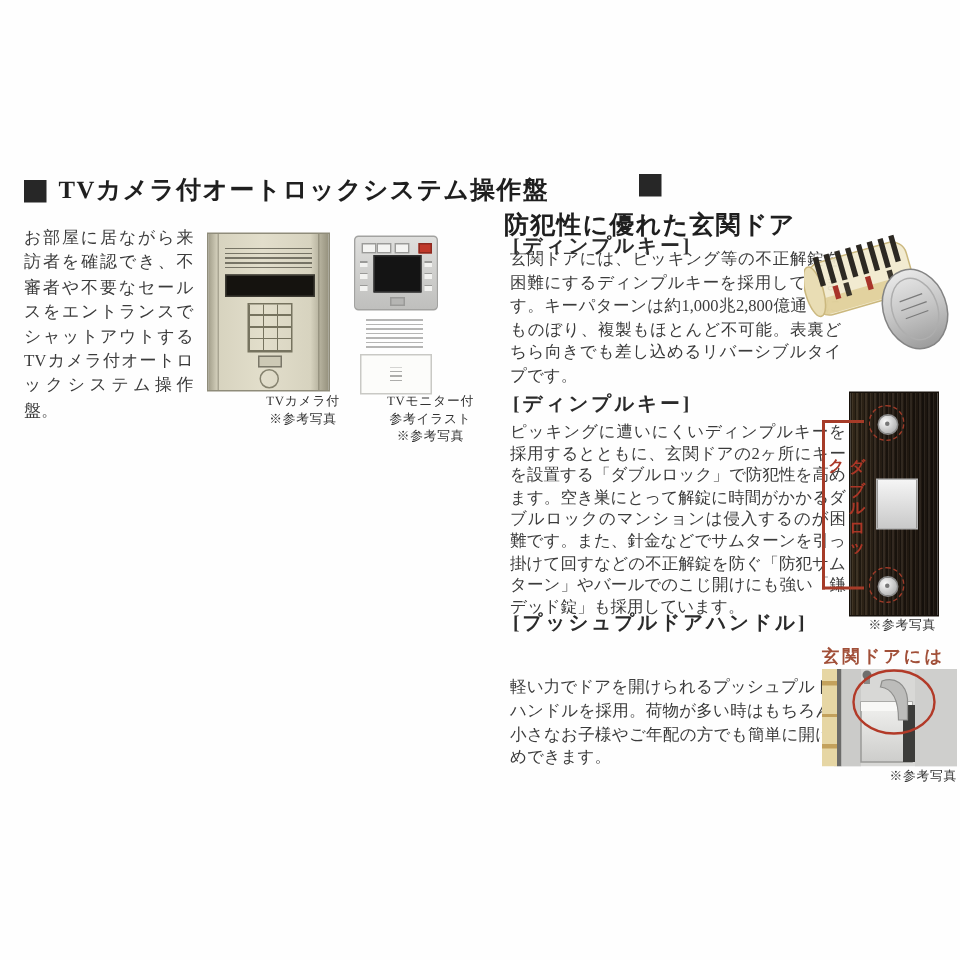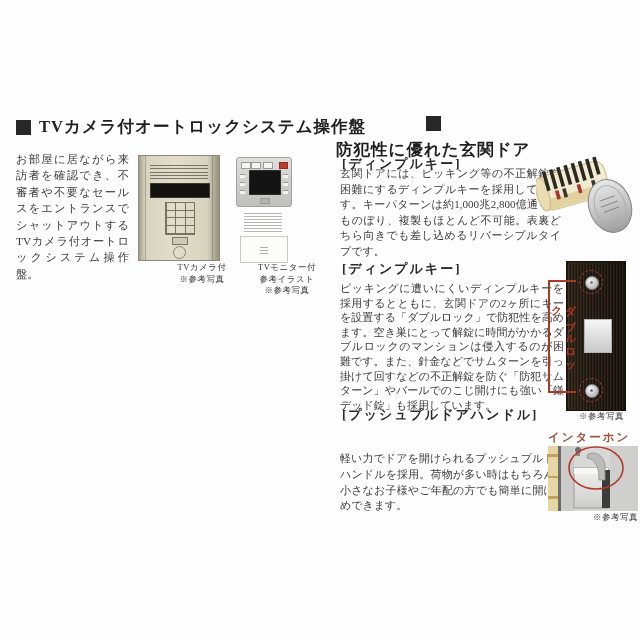--- a/index.html
+++ b/index.html
@@ -181,21 +181,21 @@
   </div>
   <div class="bracket-v"></div>
   <div class="bracket-h bh-top"></div>
   <div class="bracket-h bh-bottom"></div>
   <div class="v-label">ダブルロック</div>
   <div class="caption cap-right" style="left:560px;top:411px;width:64px;">※参考写真</div>
 
   <h3 class="sub-head" style="left:342px;top:406px;">[プッシュプルドアハンドル]</h3>
   <p class="body-text p-push">軽い力でドアを開けられるプッシュプルドアハンドルを採用。荷物が多い時はもちろん、小さなお子様やご年配の方でも簡単に開け閉めできます。</p>
 
-  <div class="kamade-label">インターホン</div>
+  <div class="kamade-label">玄関ドアには</div>
   <div class="kamade-photo">
     <svg width="90" height="65" viewBox="0 0 90 65">
       <defs>
         <linearGradient id="caseG" x1="0" y1="0" x2="0" y2="1">
           <stop offset="0" stop-color="#f2f2f0"></stop>
             <stop offset="1" stop-color="#cdcdcb"></stop>
         </linearGradient>
       </defs>
       <rect x="8" y="0" width="82" height="65" fill="#d8d8d6"></rect>
       <rect x="62" y="0" width="28" height="65" fill="#cfcfcd"></rect>

